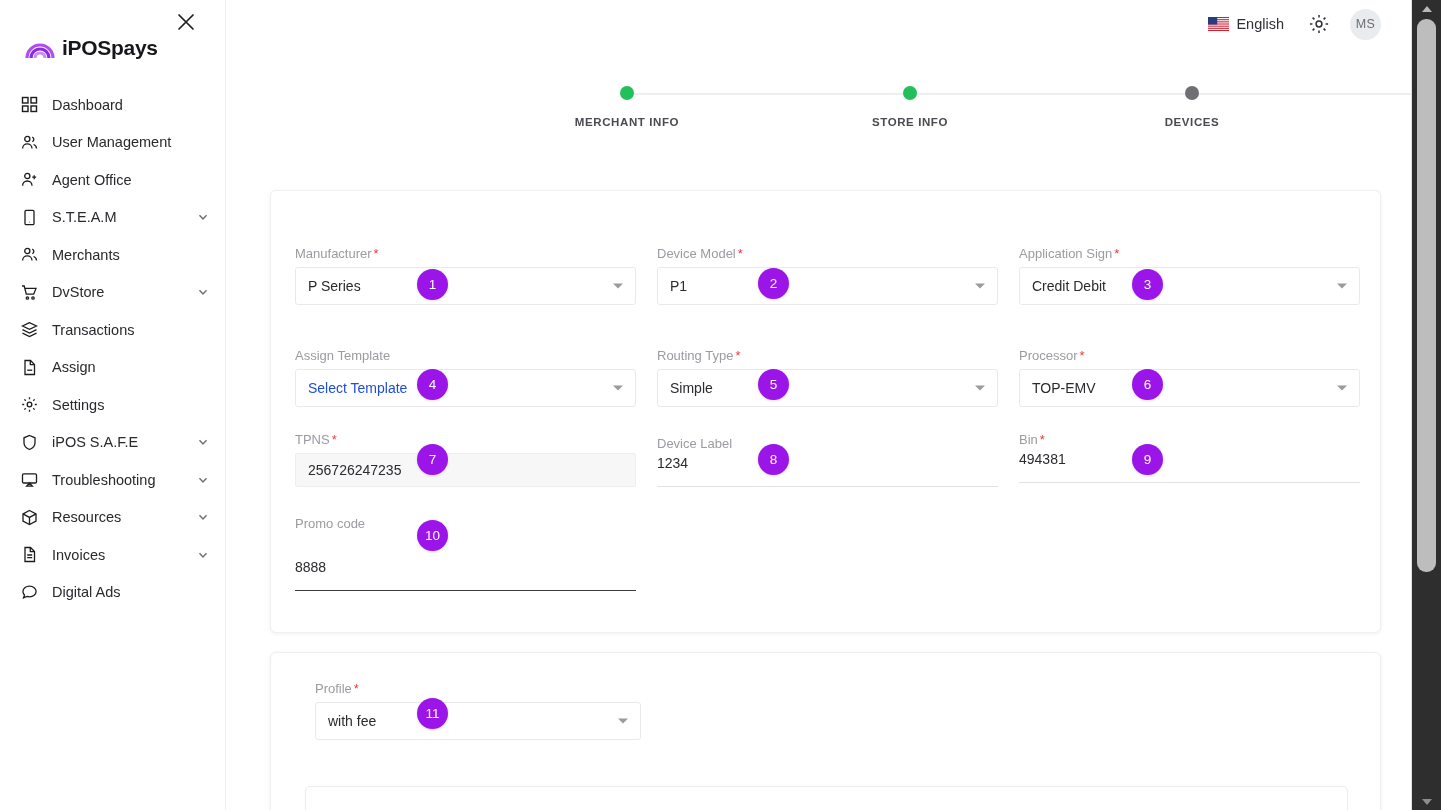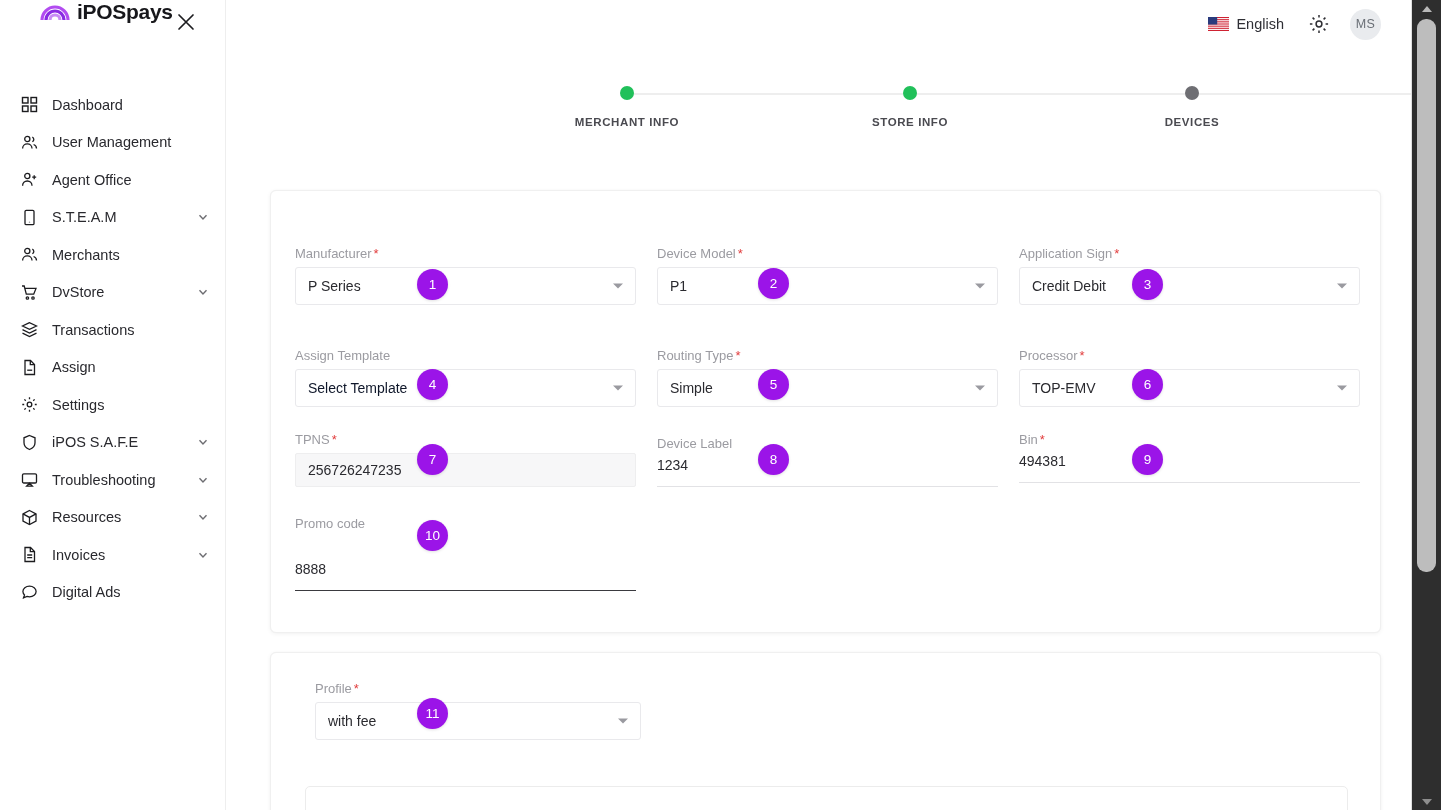--- a/index.html
+++ b/index.html
@@ -17,22 +17,22 @@
   .sidebar {
     width: 226px; height: 810px;
     background: #ffffff;
     border-right: 1px solid #eeeeee;
     flex: 0 0 226px;
     position: relative;
     overflow: hidden;
   }
   .brand-row {
     height: 60px;
-    display: flex; align-items: flex-start;
-    padding-left: 40px;
+    display: flex; align-items: flex-end;
+    padding-left: 25px;
     position: relative;
   }
   .brand-logo { width: 30px; height: 22px; margin-right: 7px; display:block; }
   .brand-name {
     font-size: 21px; font-weight: bold; letter-spacing: -0.3px; color: #17171b;
   }
   .close-btn {
     position: absolute; right: 28px; top: 11px;
     width: 22px; height: 22px; cursor: pointer;
   }
@@ -133,35 +133,35 @@
     position: relative;
     height: 38px; width: 100%;
     border: 1px solid #e9e9ec;
     border-radius: 3px;
     background: #fff;
     display: flex; align-items: center;
     padding: 0 34px 0 12px;
     cursor: pointer;
   }
   .select-value { font-size: 14px; color: #2a2a2f; white-space: nowrap; }
-  .select-value.placeholder { color: #0f172a; }
+  .select-value.placeholder { color: #1d4ed8; }
   .select-caret {
     position: absolute; right: 12px; top: 50%; transform: translateY(-50%);
     width: 0; height: 0;
     border-left: 5px solid transparent;
     border-right: 5px solid transparent;
     border-top: 5px solid #9a9aa0;
   }
 
   .underline-input {
     position: relative;
     height: 30px; width: 100%;
     border-bottom: 1px solid #e2e2e5;
-    display: flex; 
-    padding-bottom: 21px;
+    display: flex; align-items: flex-end;
+    padding-bottom: 15px;
   }
   .underline-input.dark { border-bottom: 1.5px solid #3a3a3f; margin-top: 30px; }
   .underline-input .val { font-size: 14px; color: #2a2a2f; }
 
   .filled-input {
     height: 34px; width: 100%;
     background: #f7f7f8;
     border: 1px solid #eeeeef;
     border-radius: 2px;
     display: flex; align-items: center;

